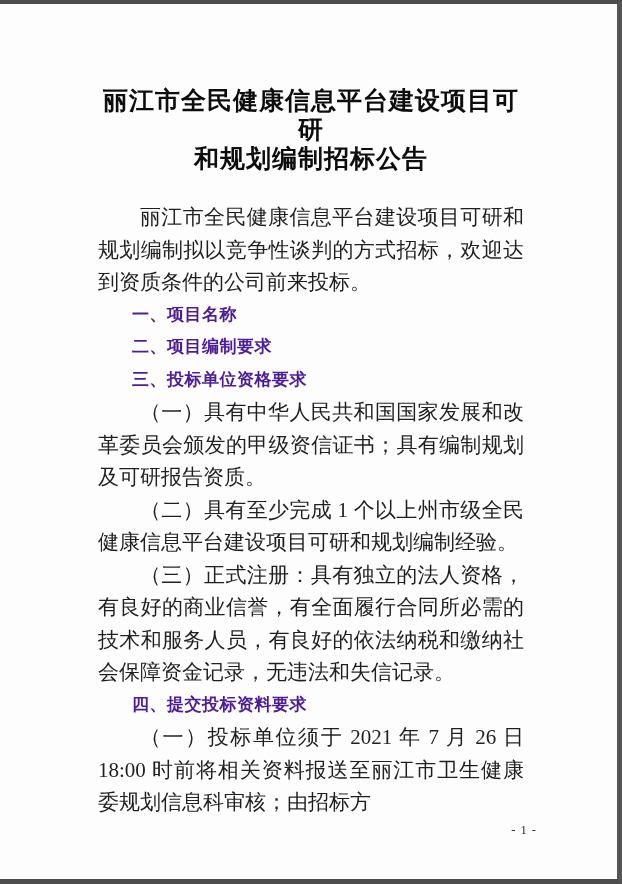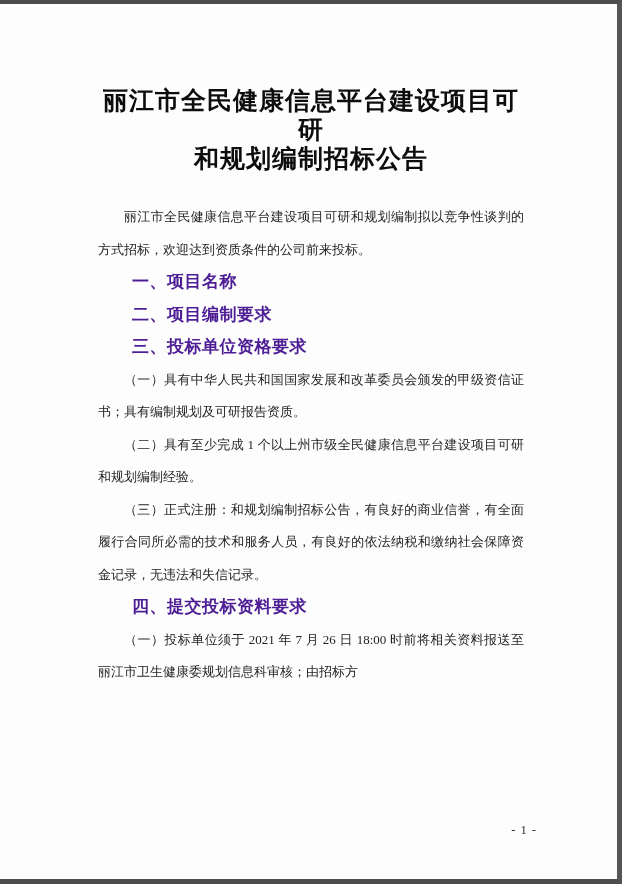--- a/index.html
+++ b/index.html
@@ -35,21 +35,21 @@
     line-height: 29px;
     letter-spacing: 1px;
     text-align: center;
     color: #0d0d0d;
   }
   .doc-title .tline {
     display: block;
   }
   .para {
     margin: 0;
-    font-size: 13px;
+    font-size: 21px;
     line-height: 32.5px;
     text-align: justify;
     text-justify: inter-character;
     text-indent: 2em;
     color: #1f1f1f;
   }
   .heading {
     margin: 0;
     font-family: "Liberation Sans", sans-serif;
     font-weight: bold;
@@ -83,21 +83,21 @@
 
     <p class="para">丽江市全民健康信息平台建设项目可研和规划编制拟以竞争性谈判的方式招标，欢迎达到资质条件的公司前来投标。</p>
 
     <h2 class="heading">一、项目名称</h2>
 
     <h2 class="heading">二、项目编制要求</h2>
 
     <h2 class="heading">三、投标单位资格要求</h2>
     <p class="para">（一）具有中华人民共和国国家发展和改革委员会颁发的甲级资信证书；具有编制规划及可研报告资质。</p>
     <p class="para">（二）具有至少完成 1 个以上州市级全民健康信息平台建设项目可研和规划编制经验。</p>
-    <p class="para">（三）正式注册：和规划编制招标公告，有良好的商业信誉，有全面履行合同所必需的技术和服务人员，有良好的依法纳税和缴纳社会保障资金记录，无违法和失信记录。</p>
+    <p class="para">（三）正式注册：具有独立的法人资格，有良好的商业信誉，有全面履行合同所必需的技术和服务人员，有良好的依法纳税和缴纳社会保障资金记录，无违法和失信记录。</p>
 
     <h2 class="heading">四、提交投标资料要求</h2>
     <p class="para">（一）投标单位须于 2021 年 7 月 26 日 18:00 时前将相关资料报送至丽江市卫生健康委规划信息科审核；由招标方</p>
 
   </div>
 
   <div class="page-number">- 1 -</div>
 </div>
 
 </body></html>

